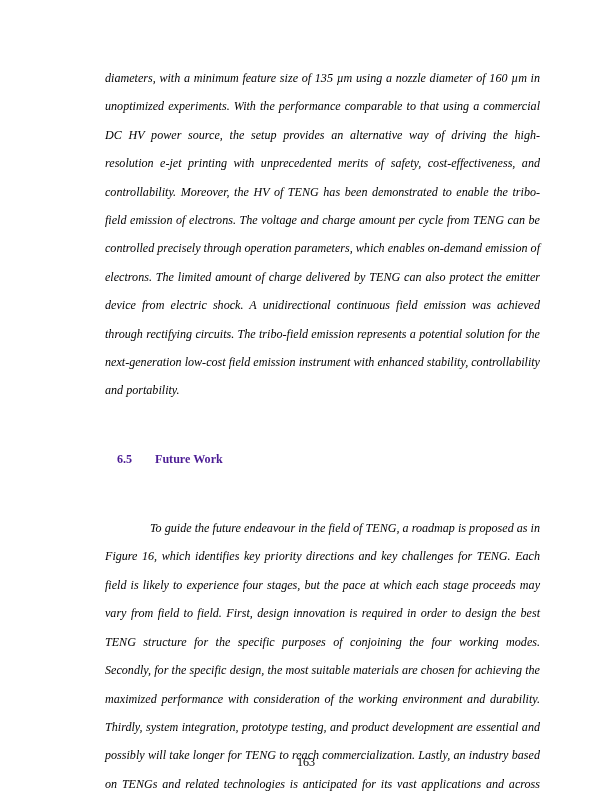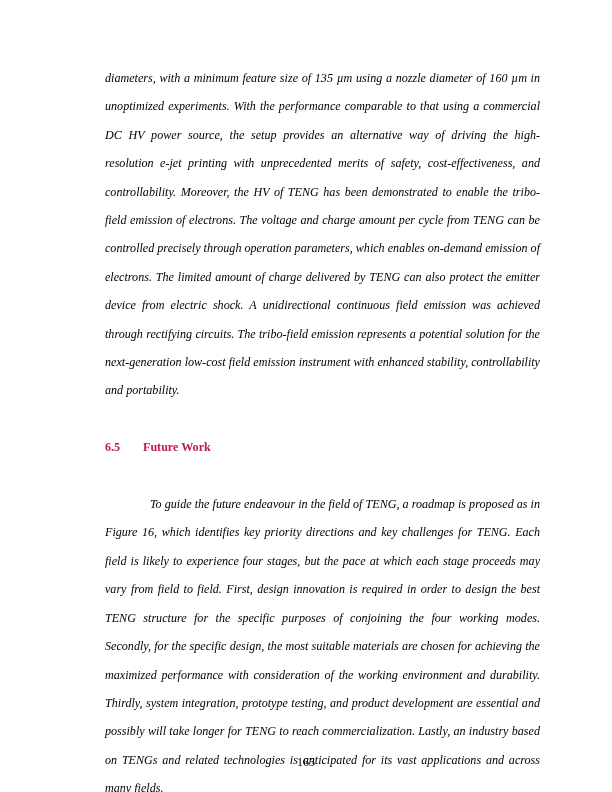--- a/index.html
+++ b/index.html
@@ -36,26 +36,26 @@
     hyphens: none;
     font-style: italic;
   }
   .par-indent {
     text-indent: 45px;
   }
   .spacer-line {
     height: 28.4px;
   }
   .section-heading {
-    margin: 0;
+    margin: 12px;
     font-size: 12.1px;
     line-height: 28.4px;
     font-weight: bold;
     text-align: left;
-    color: #be185d;
+    color: #4c1d95;
     white-space: nowrap;
   }
   .section-heading .sec-num {
     display: inline-block;
     width: 38px;
   }
   .page-number {
     position: absolute;
     left: 0;
     right: 0;

